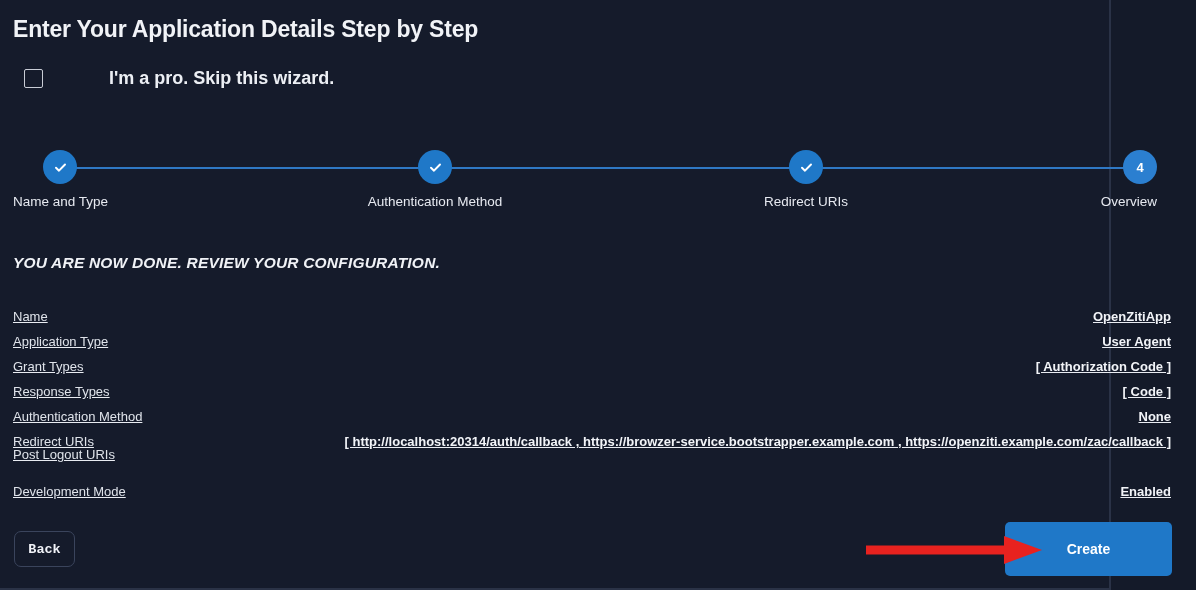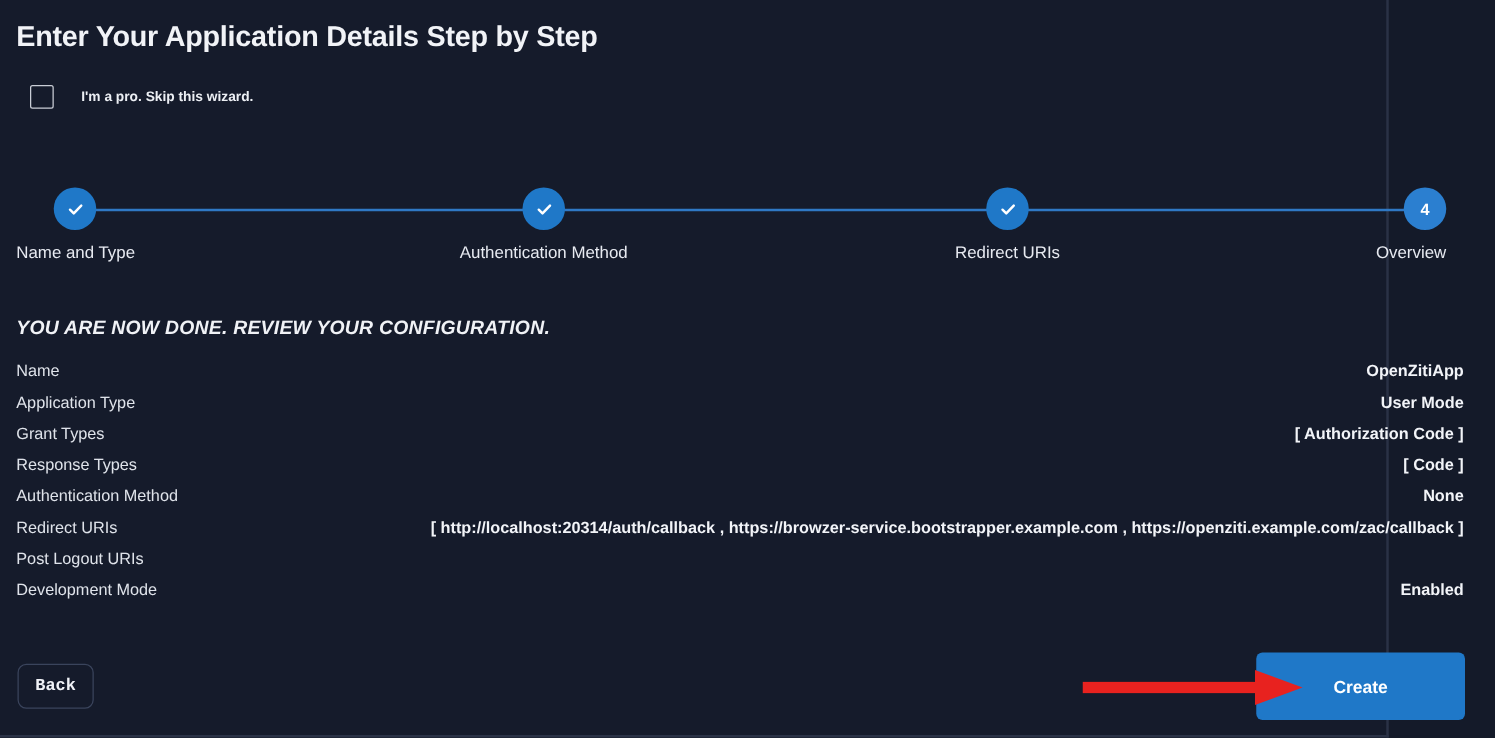--- a/index.html
+++ b/index.html
@@ -51,24 +51,25 @@
   .checkbox {
     width: 19px;
     height: 19px;
     box-sizing: border-box;
     border: 1.6px solid #c9cdd6;
     border-radius: 2px;
     background: transparent;
     cursor: pointer;
   }
   .skip-label {
-    font-size: 11px;
+    font-size: 18px;
     font-weight: 700;
     color: #eceff4;
     white-space: nowrap;
+    margin-left: 44px;
   }
 
   
   .stepper {
     position: absolute;
     left: 0;
     top: 150px;
     width: 1196px;
     height: 70px;
   }
@@ -140,35 +141,37 @@
     left: 13px;
     top: 289px;
     width: 1158px;
   }
   .summary-row {
     display: flex;
     align-items: baseline;
     justify-content: space-between;
     height: 25px;
     gap: 27px;
+    text-decoration: underline;
   }
   .summary-key {
     font-size: 13px;
     font-weight: 400;
     color: #dfe3ea;
     white-space: nowrap;
     flex: 0 0 auto;
   }
   .summary-val {
     font-size: 13px;
     font-weight: 700;
     color: #f2f4f8;
     white-space: nowrap;
     text-align: right;
     flex: 1 1 auto;
+    margin-top: 20px;
   }
 
   
   .btn-back {
     position: absolute;
     left: 14px;
     top: 531px;
     width: 61px;
     height: 36px;
     box-sizing: border-box;
@@ -260,21 +263,21 @@
 
   <div class="review-title">YOU ARE NOW DONE. REVIEW YOUR CONFIGURATION.</div>
 
   <div class="summary">
     <div class="summary-row">
       <span class="summary-key">Name</span>
       <span class="summary-val">OpenZitiApp</span>
     </div>
     <div class="summary-row">
       <span class="summary-key">Application Type</span>
-      <span class="summary-val">User Mode</span>
+      <span class="summary-val">User Agent</span>
     </div>
     <div class="summary-row">
       <span class="summary-key">Grant Types</span>
       <span class="summary-val">[ Authorization Code ]</span>
     </div>
     <div class="summary-row">
       <span class="summary-key">Response Types</span>
       <span class="summary-val">[ Code ]</span>
     </div>
     <div class="summary-row">

